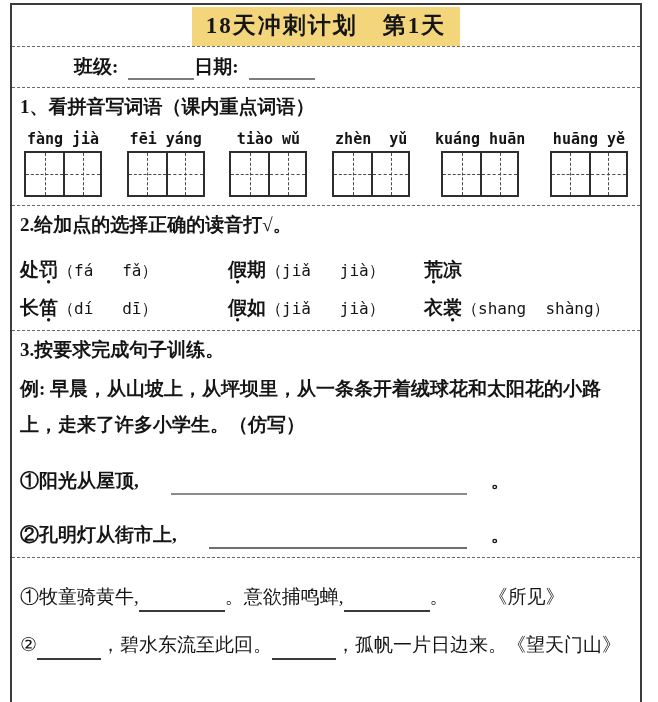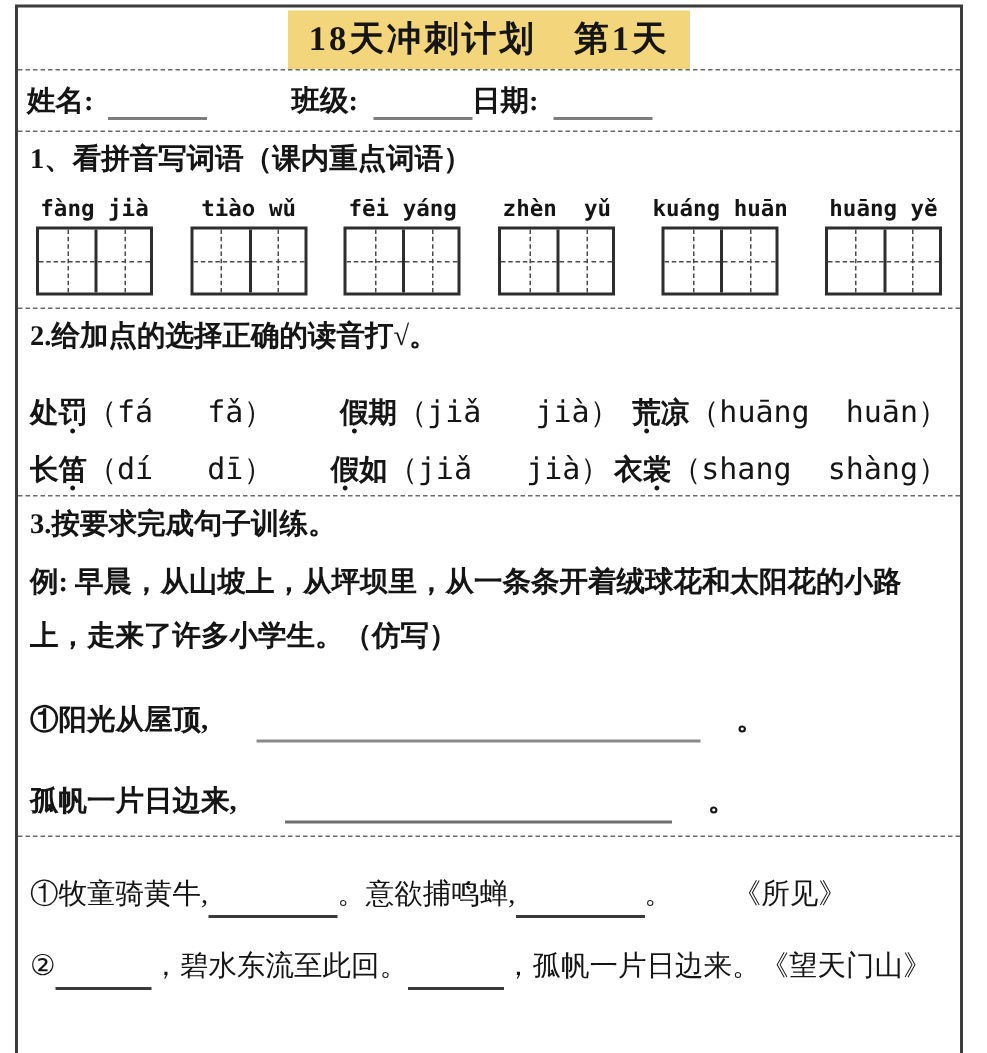--- a/index.html
+++ b/index.html
@@ -89,21 +89,21 @@
   .hz-dot { position: relative; }
   .hz-dot::after {
     content: "•";
     position: absolute;
     left: 50%; transform: translateX(-50%);
     bottom: -0.62em;
     font-size: 12px; color: #151515;
   }
   .pron-item .py {
     font-family: "DejaVu Sans Mono", monospace;
-    font-size: 20px; font-weight: 500;
+    font-size: 16px; font-weight: 500;
     white-space: pre;
     margin-top: 13px;
   }
   .pi-w1 { width: 208px; }
   .pi-w2 { width: 196px; }
 
   
   .example { font-size: 19px; font-weight: 700; line-height: 36px; margin-top: 8px; }
   .q-line { display: flex; align-items: flex-end; font-size: 19px; font-weight: 700; gap: 16px; }
   .q-line .txt { white-space: pre; line-height: 28px; }
@@ -125,24 +125,20 @@
 </head>
 <body>
 
 <div class="sheet">
 
   <div class="row title-row">
     <span class="title-hl">18天冲刺计划　第1天</span>
   </div>
 
   <div class="row name-row">
-    <span class="field">
-      <span class="lbl">姓名:</span>
-      <span class="blank"></span>
-    </span>
     <span class="field f2">
       <span class="lbl">班级:</span>
       <span class="blank"></span>
     </span>
     <span class="field f3">
       <span class="lbl">日期:</span>
       <span class="blank"></span>
     </span>
   </div>
 
@@ -150,28 +146,28 @@
     <div class="sec-head">1、看拼音写词语（课内重点词语）</div>
     <div class="pinyin-strip">
       <div class="wgroup">
         <span class="pinyin">fàng jià</span>
         <div class="wgrid">
             <div class="wcell"></div>
             <div class="wcell"></div>
           </div>
       </div>
       <div class="wgroup">
+        <span class="pinyin">fēi yáng</span>
+        <div class="wgrid">
+            <div class="wcell"></div>
+            <div class="wcell"></div>
+          </div>
+      </div>
+      <div class="wgroup">
         <span class="pinyin">tiào wǔ</span>
-        <div class="wgrid">
-            <div class="wcell"></div>
-            <div class="wcell"></div>
-          </div>
-      </div>
-      <div class="wgroup">
-        <span class="pinyin">fēi yáng</span>
         <div class="wgrid">
             <div class="wcell"></div>
             <div class="wcell"></div>
           </div>
       </div>
       <div class="wgroup">
         <span class="pinyin">zhèn  yǔ</span>
         <div class="wgrid">
             <div class="wcell"></div>
             <div class="wcell"></div>
@@ -207,21 +203,20 @@
         <span class="pron-item pi-w2">
           <span class="hz"></span>
             <span class="hz hz-dot">假</span>
             <span class="hz">期</span>
             <span class="py">（jiǎ   jià）</span>
         </span>
         <span class="pron-item">
           <span class="hz"></span>
             <span class="hz hz-dot">荒</span>
             <span class="hz">凉</span>
-            <span class="py">（huāng  huān）</span>
         </span>
       </div>
       <div class="pron-line">
         <span class="pron-item pi-w1">
           <span class="hz">长</span>
             <span class="hz hz-dot">笛</span>
             <span class="hz"></span>
             <span class="py">（dí   dī）</span>
         </span>
         <span class="pron-item pi-w2">
@@ -242,21 +237,21 @@
 
   <div class="row sec">
     <div class="sec-head">3.按要求完成句子训练。</div>
     <div class="example">例: 早晨，从山坡上，从坪坝里，从一条条开着绒球花和太阳花的小路上，走来了许多小学生。（仿写）</div>
     <div class="q-line s3-q1">
       <span class="txt">①阳光从屋顶,</span>
       <span class="blank"></span>
       <span class="period">。</span>
     </div>
     <div class="q-line s3-q2">
-      <span class="txt">孤帆一片日边来,</span>
+      <span class="txt">②孔明灯从街市上,</span>
       <span class="blank"></span>
       <span class="period">。</span>
     </div>
   </div>
 
   <div class="row sec">
     <div class="s4-line">
       <span class="txt">①牧童骑黄牛,</span>
       <span class="blank b88"></span>
       <span class="txt">。意欲捕鸣蝉,</span>

